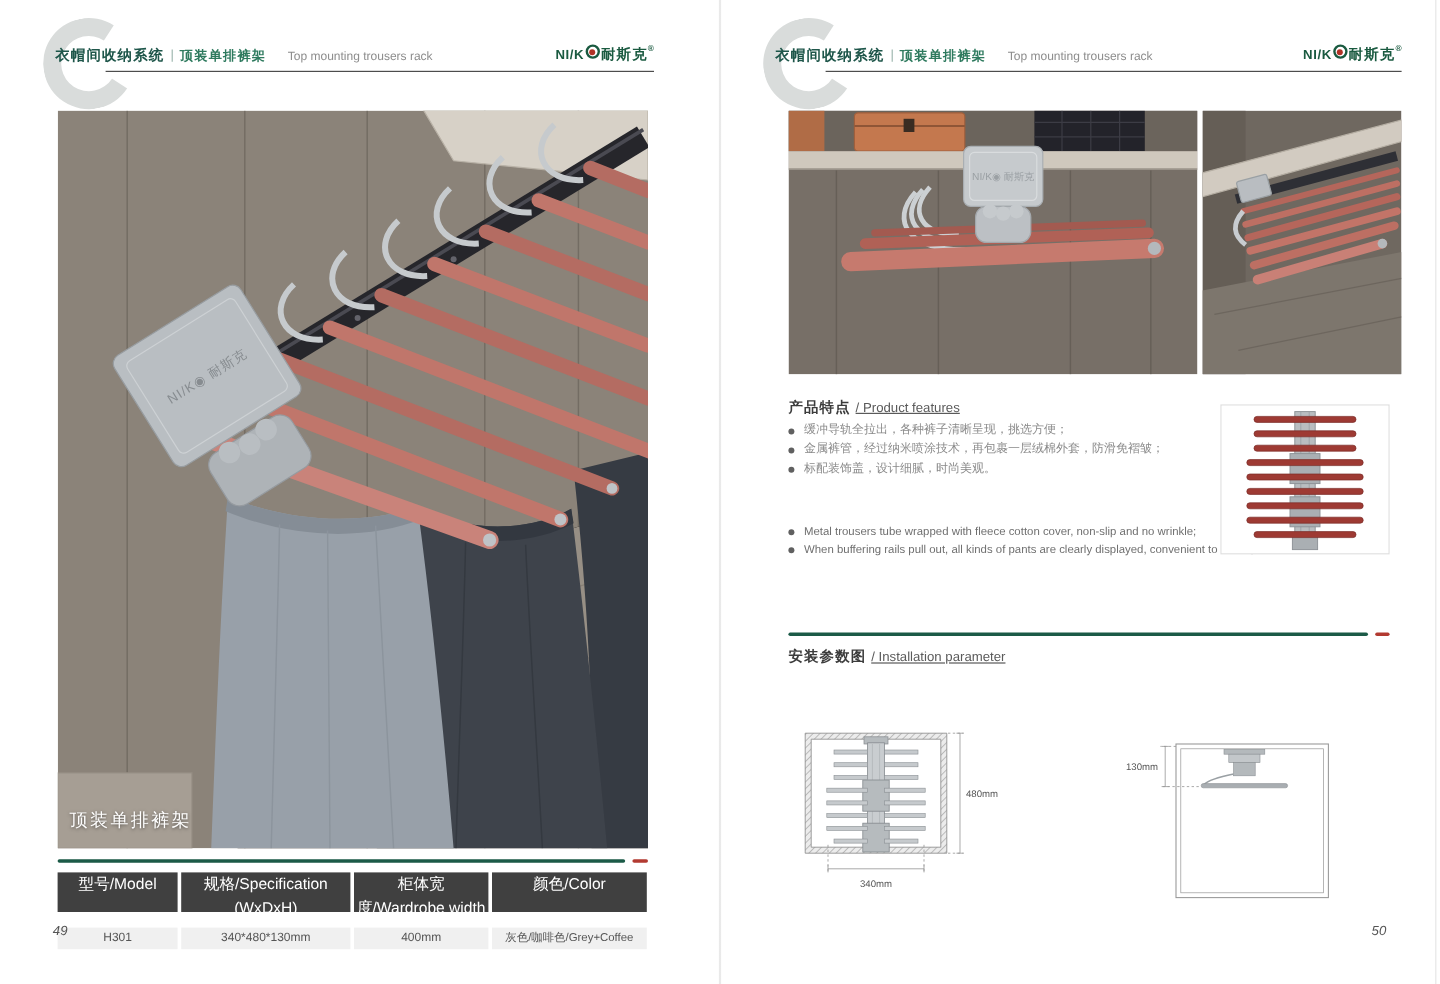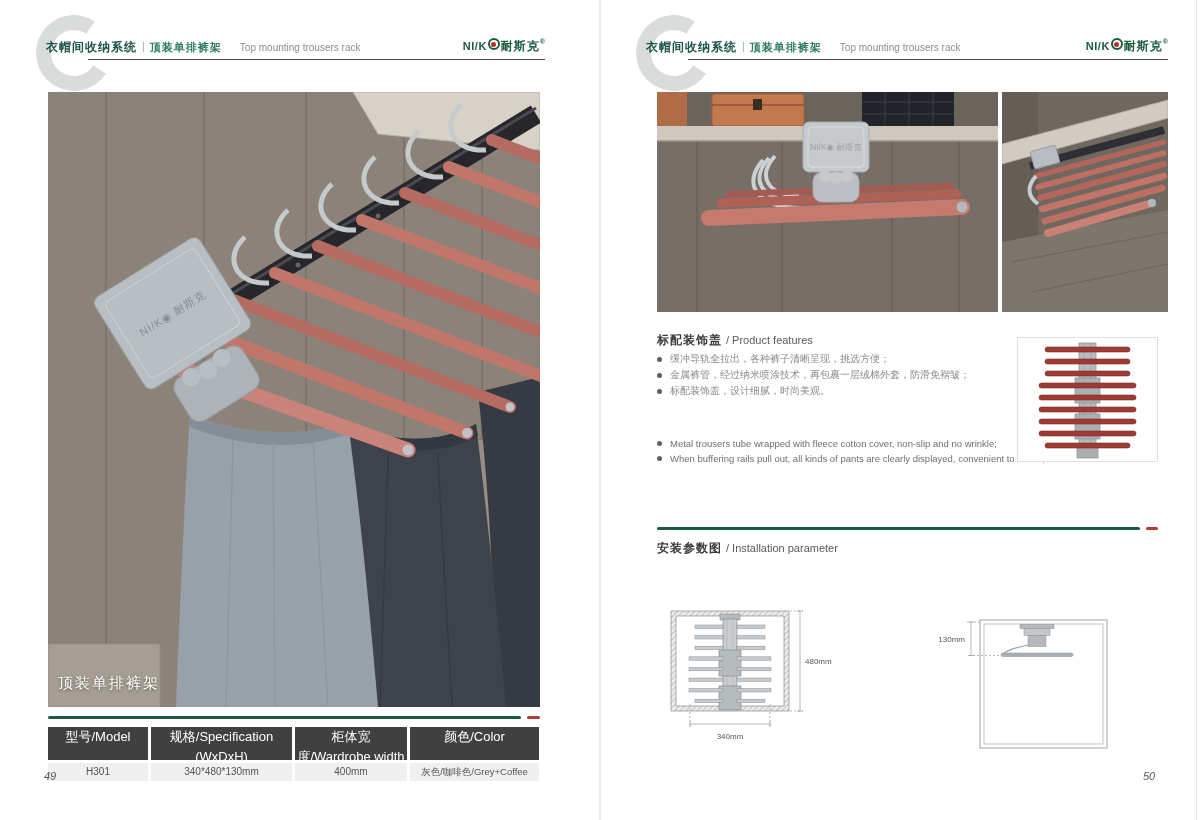--- a/index.html
+++ b/index.html
@@ -39,33 +39,33 @@
   .rule-duo .g{position:absolute;left:0;top:0;height:3px;background:#1b5a47;border-radius:2px;}
   .rule-duo .r{position:absolute;top:0;height:3px;background:#b23a31;border-radius:2px;}
   #rule-left{left:48px;top:716px;width:492px;}
   #rule-left .g{width:473px;} #rule-left .r{left:479px;width:13px;}
   #rule-right{left:57px;top:527px;width:501px;}
   #rule-right .g{width:483px;} #rule-right .r{left:489px;width:12px;}
 
   .spec-table{position:absolute;left:48px;top:727px;width:491px;}
   .spec-head,.spec-row{display:grid;grid-template-columns:100px 141px 112px 129px;gap:3px;}
   .spec-head div{background:#404040;color:#fff;font-size:13px;height:33px;line-height:20px;text-align:center;}
-  .spec-row{margin-top:3px;}
+  .spec-row{margin-top:13px;}
   .spec-row div{background:#f0f0f0;color:#555;font-size:10px;height:18px;line-height:18px;text-align:center;}
   .spec-row div:last-child{font-size:9.5px;}
   .page-num{position:absolute;top:770px;font-size:11px;color:#555;font-style:italic;}
   #page-left .page-num{left:44px;} #page-right .page-num{left:543px;}
 
   
   .photo-sm{position:absolute;top:92px;height:220px;overflow:hidden;}
   #photo-2{left:57px;width:341px;} #photo-3{left:402px;width:166px;}
   .feat-title,.inst-title{position:absolute;left:57px;white-space:nowrap;}
   .feat-title{top:330px;} .inst-title{top:538px;}
   .t-cn{font-size:12px;font-weight:bold;color:#3c3c3c;letter-spacing:1px;}
-  .t-en{font-size:11px;color:#5a5a5a;margin-left:4px;}
+  .t-en{font-size:11px;color:#5a5a5a;margin-left:4px;text-decoration:underline;}
   .bullets{position:absolute;left:57px;list-style:none;margin:0;padding:0;}
   #bullets-cn{top:351px;} #bullets-en{top:436px;}
   .bullets li{position:relative;padding-left:13px;white-space:nowrap;}
   #bullets-cn li{font-size:10px;color:#8a8a8a;height:16px;line-height:16px;}
   #bullets-en li{font-size:9.5px;color:#6f6f6f;height:15px;line-height:15px;}
   .bullets li .bdot{position:absolute;left:0;top:50%;margin-top:-2.5px;width:5px;height:5px;
                     border-radius:50%;background:#606060;}
   .thumb-box{position:absolute;left:417px;top:337px;width:141px;height:125px;background:#fff;
              border:1px solid #e0e0e0;box-sizing:border-box;}
   .drawing{position:absolute;top:598px;}
@@ -284,21 +284,21 @@
         <line x1="43" y1="129" x2="160" y2="96" stroke="#bd6f63" stroke-width="7"></line>
         <line x1="46" y1="141" x2="150" y2="111" stroke="#c98076" stroke-width="8"></line>
         <circle cx="150" cy="111" r="4" fill="#b4b8bc"></circle>
       </g>
       <path d="M34 84 q-14 16 2 28" fill="none" stroke="#c8ccd0" stroke-width="4"></path>
       <rect x="30" y="56" width="26" height="18" rx="2" transform="rotate(-15 43 65)" fill="#b9bdc1" stroke="#9aa0a4"></rect>
     </svg>
   </div>
 
   <div class="feat-title">
-    <span class="t-cn">标配装饰盖</span><span class="t-en">/ Product features</span>
+    <span class="t-cn">产品特点</span><span class="t-en">/ Product features</span>
   </div>
   <ul class="bullets" id="bullets-cn">
     <li><span class="bdot"></span><span>缓冲导轨全拉出，各种裤子清晰呈现，挑选方便；</span></li>
     <li><span class="bdot"></span><span>金属裤管，经过纳米喷涂技术，再包裹一层绒棉外套，防滑免褶皱；</span></li>
     <li><span class="bdot"></span><span>标配装饰盖，设计细腻，时尚美观。</span></li>
   </ul>
   <ul class="bullets" id="bullets-en">
     <li><span class="bdot"></span><span>Metal trousers tube wrapped with fleece cotton cover, non-slip and no wrinkle;</span></li>
     <li><span class="bdot"></span><span>When buffering rails pull out,  all kinds of pants are clearly displayed,  convenient to select;</span></li>
   </ul>

